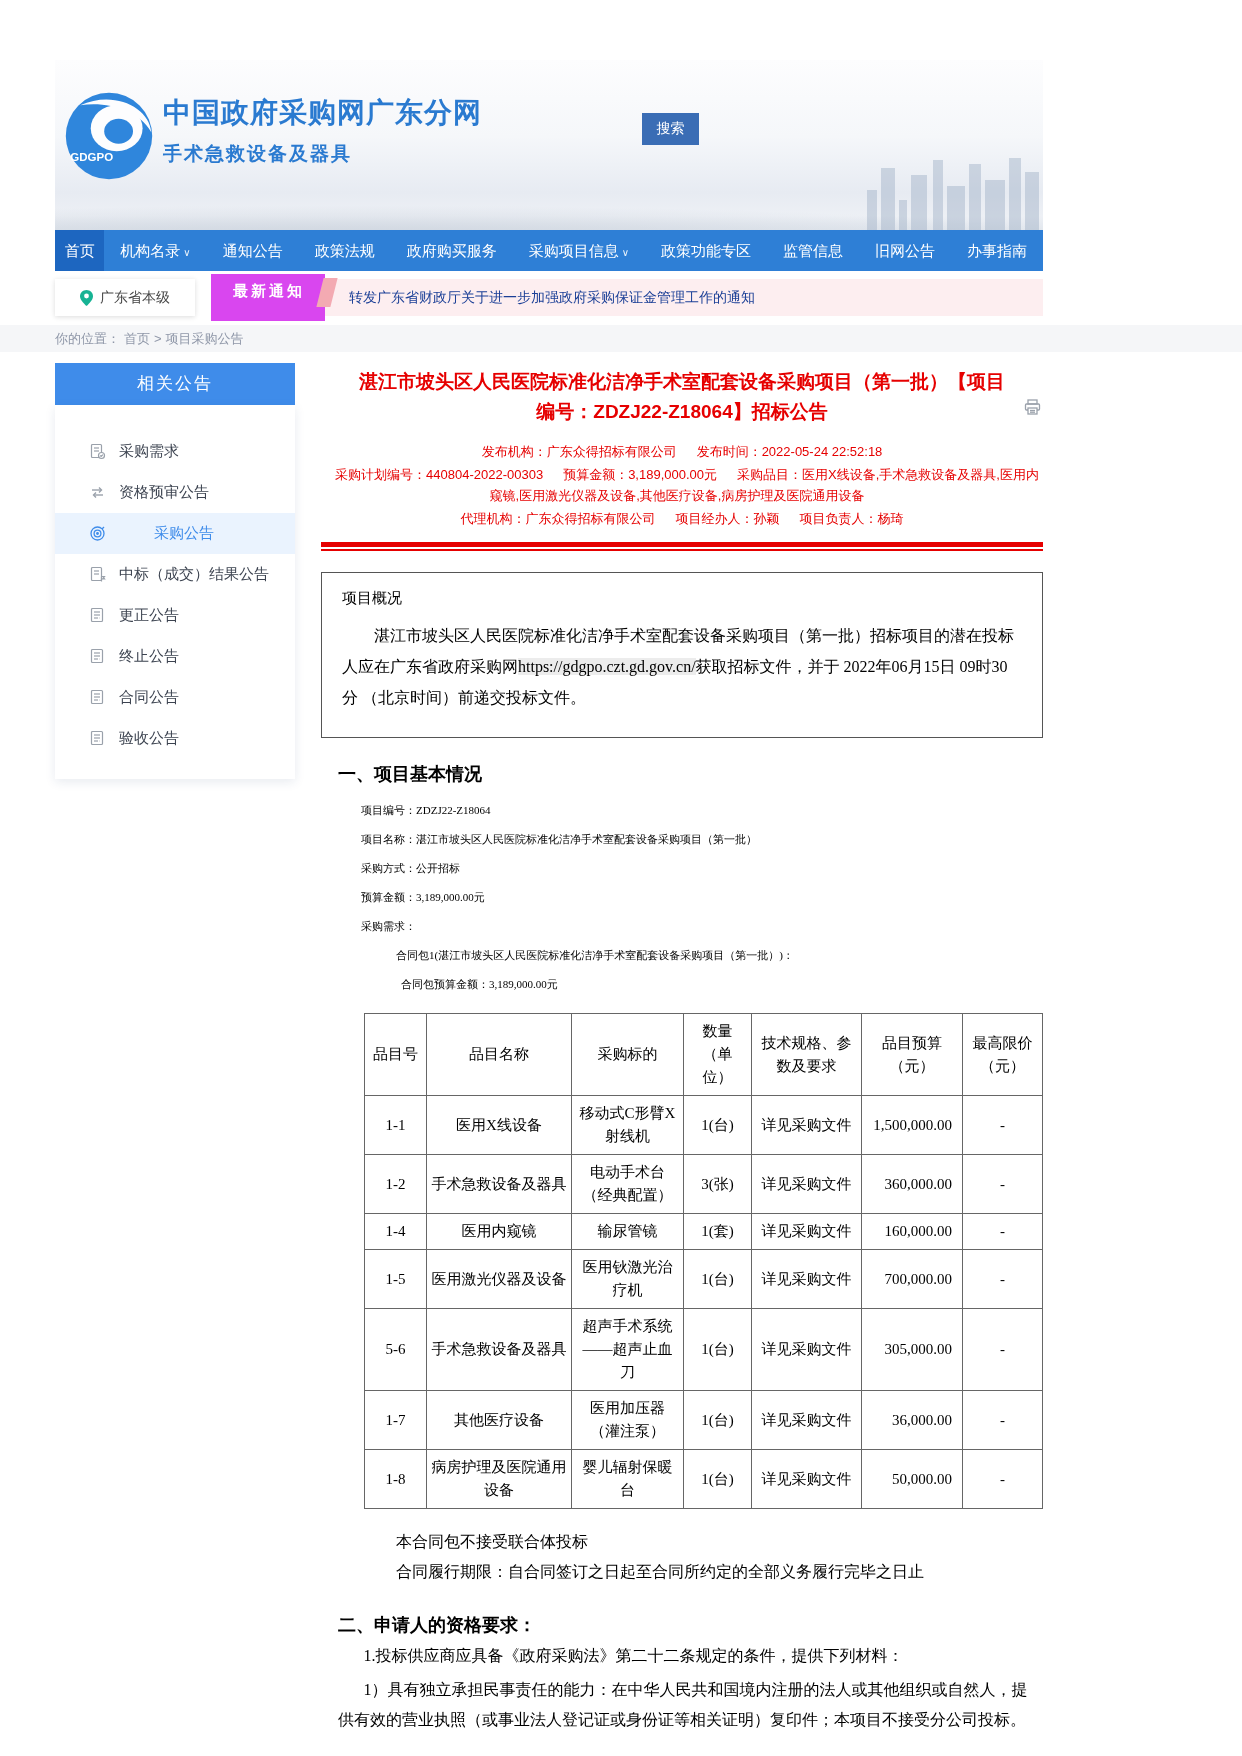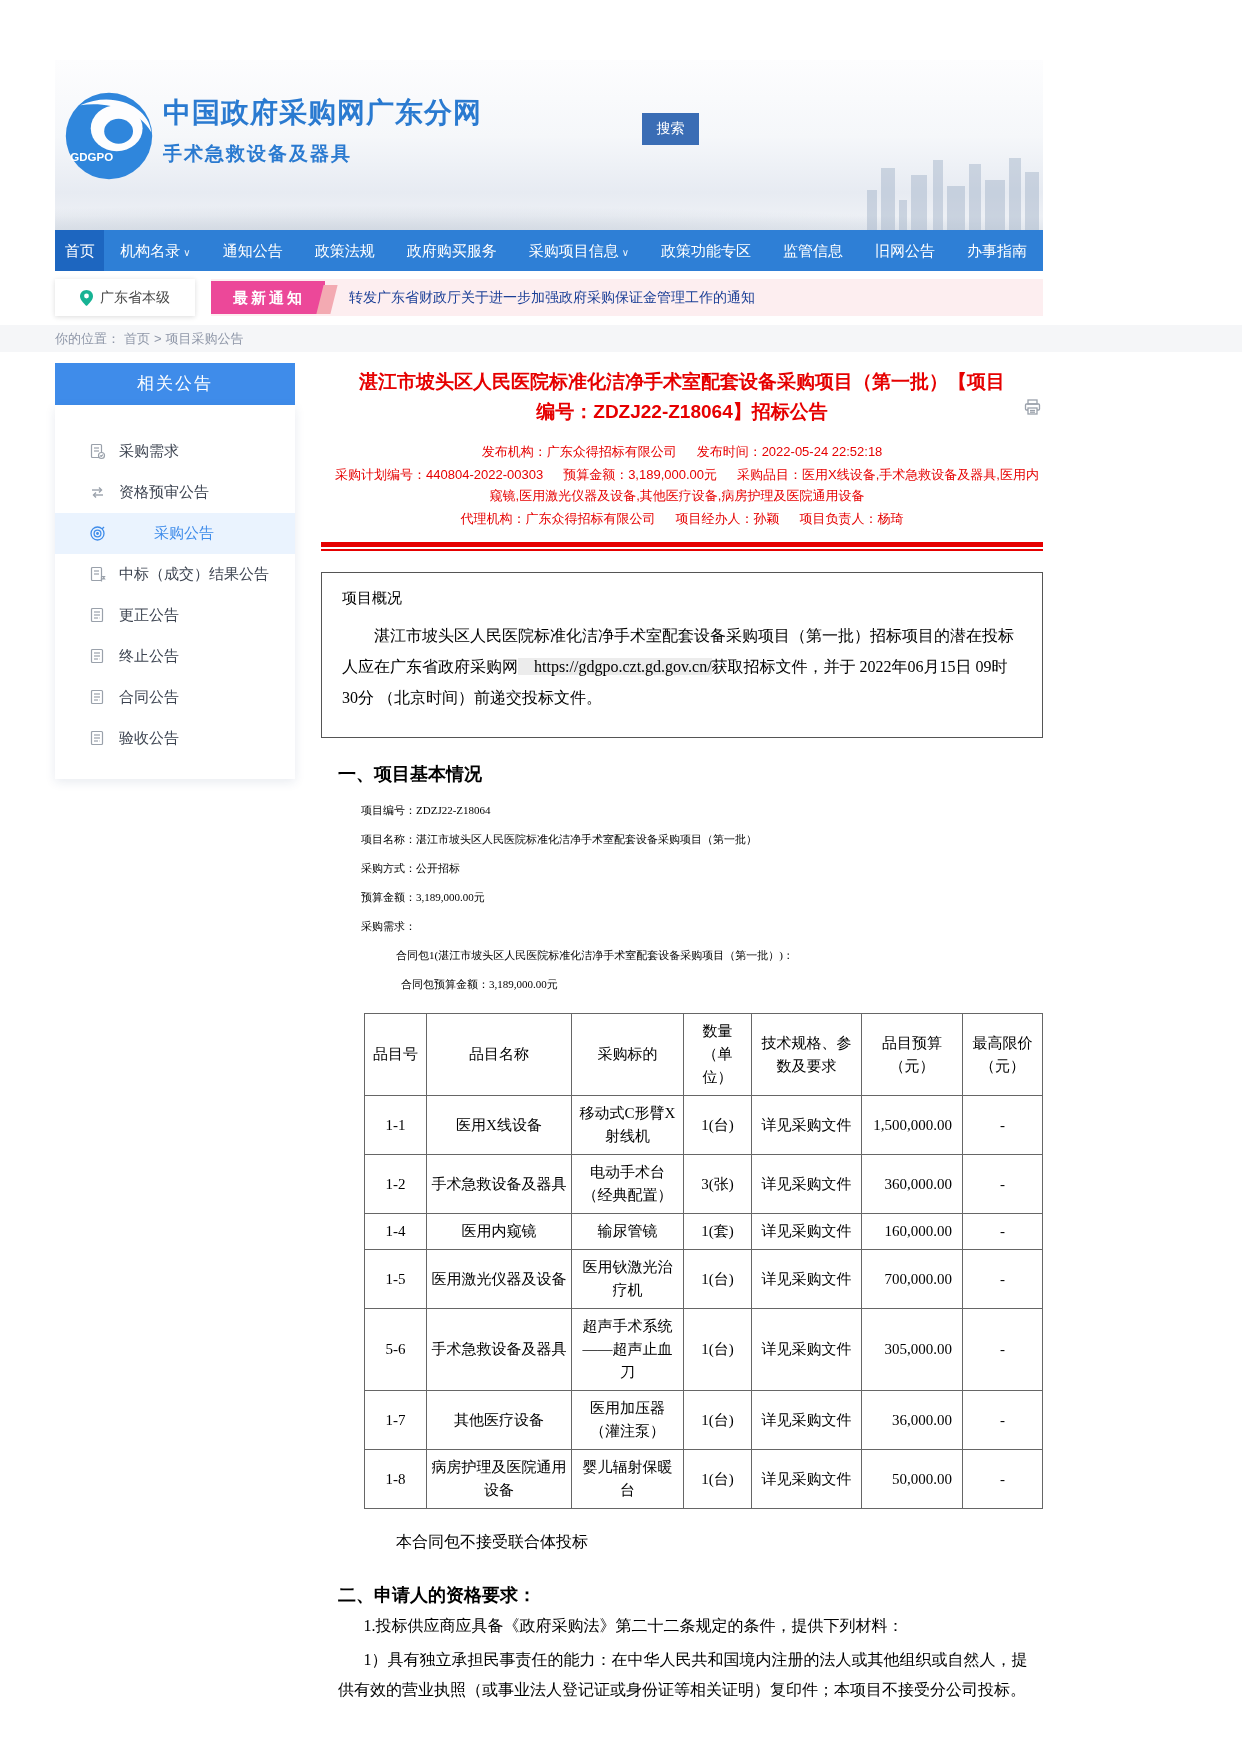--- a/index.html
+++ b/index.html
@@ -32,22 +32,22 @@
   .nav-item { color:#fff; font-size:15px; line-height:41px; padding:0 16px; cursor:pointer; white-space:nowrap; }
   .nav-item.active { background:#1d66c0; width:95px; text-align:center; padding:0; }
   .nav-spacer { flex:1; }
   .chev { font-size:10px; margin-left:3px; opacity:.9; }
 
   
   .notice-row { display:flex; align-items:center; margin-top:8px; height:37px; }
   .location-box { width:140px; height:37px; background:#fff; box-shadow:0 1px 5px rgba(0,0,0,.14);
     display:flex; align-items:center; justify-content:center; gap:7px; font-size:14px; color:#444; cursor:pointer; }
   .notice-strip { flex:1; margin-left:16px; height:37px; background:#fdeef0; display:flex; align-items:center; }
-  .notice-badge { position:relative; background:#ec4899; color:#fff; font-weight:bold; font-size:15px;
-    letter-spacing:3px; padding:8px 20px 6px 22px; }
+  .notice-badge { position:relative; background:#d946ef; color:#fff; font-weight:bold; font-size:15px;
+    letter-spacing:3px; padding:8px 20px 20px 22px; }
   .notice-badge::after { content:""; position:absolute; right:-9px; top:4px; width:14px; height:29px;
     background:#f3aab2; transform:skewX(-14deg); z-index:-0; }
   .notice-link { margin-left:24px; color:#1b3f96; font-size:14px; cursor:pointer; }
 
   
   .crumb-band { margin-top:9px; height:27px; background:#f5f6f8; }
   .crumb { line-height:27px; font-size:13px; color:#8f97a8; }
   .crumb span { margin-right:4px; }
   .crumb .crumb-home { cursor:pointer; }
 
@@ -75,21 +75,21 @@
   .red-divider { margin-top:13px; }
   .red-divider .thick { height:5px; background:#e60000; }
   .red-divider .thin { height:2px; background:#e60000; margin-top:2px; }
 
   .serif { font-family:"Liberation Serif","DejaVu Serif",serif; }
 
   .overview-box { border:1px solid #555; margin-top:21px; padding:16px 20px 24px 20px;
     font-size:16px; color:#000; }
   .overview-heading { font-size:15px; }
   .overview-text { margin-top:12px; line-height:31px; text-indent:2em; }
-  .url-hl { background:#ececec; cursor:pointer;padding-left:16px; }
+  .url-hl { background:#ececec; cursor:pointer; }
 
   .section-heading { font-weight:bold; font-size:18px; color:#000; margin:24px 0 0 17px; }
   .fields { margin-top:10px; }
   .field-line { font-size:11px; color:#000; line-height:29px; margin-left:40px; }
   .field-line.indent2 { margin-left:75px; }
   .field-line.indent3 { margin-left:80px; }
 
   table.items { border-collapse:collapse; margin:14px 0 0 43px; width:678px;
     font-size:15px; color:#000; table-layout:fixed; }
   table.items th, table.items td { border:1px solid #666; text-align:center;
@@ -418,20 +418,21 @@
               <td>1(台)</td>
               <td>详见采购文件</td>
               <td class="num">50,000.00</td>
               <td>-</td>
             </tr>
           </tbody>
       </table>
 
       <div class="notes serif" id="notes">
           <div class="note-line">本合同包不接受联合体投标</div>
+          <div class="note-line">合同履行期限：自合同签订之日起至合同所约定的全部义务履行完毕之日止</div>
         </div>
 
       <div class="section-heading section2-heading serif">二、申请人的资格要求：</div>
       <div id="section2-paras">
           <div class="para serif">1.投标供应商应具备《政府采购法》第二十二条规定的条件，提供下列材料：</div>
           <div class="para serif">1）具有独立承担民事责任的能力：在中华人民共和国境内注册的法人或其他组织或自然人，提供有效的营业执照（或事业法人登记证或身份证等相关证明）复印件；本项目不接受分公司投标。</div>
         </div>
     </div>
   </div>
 </div>

